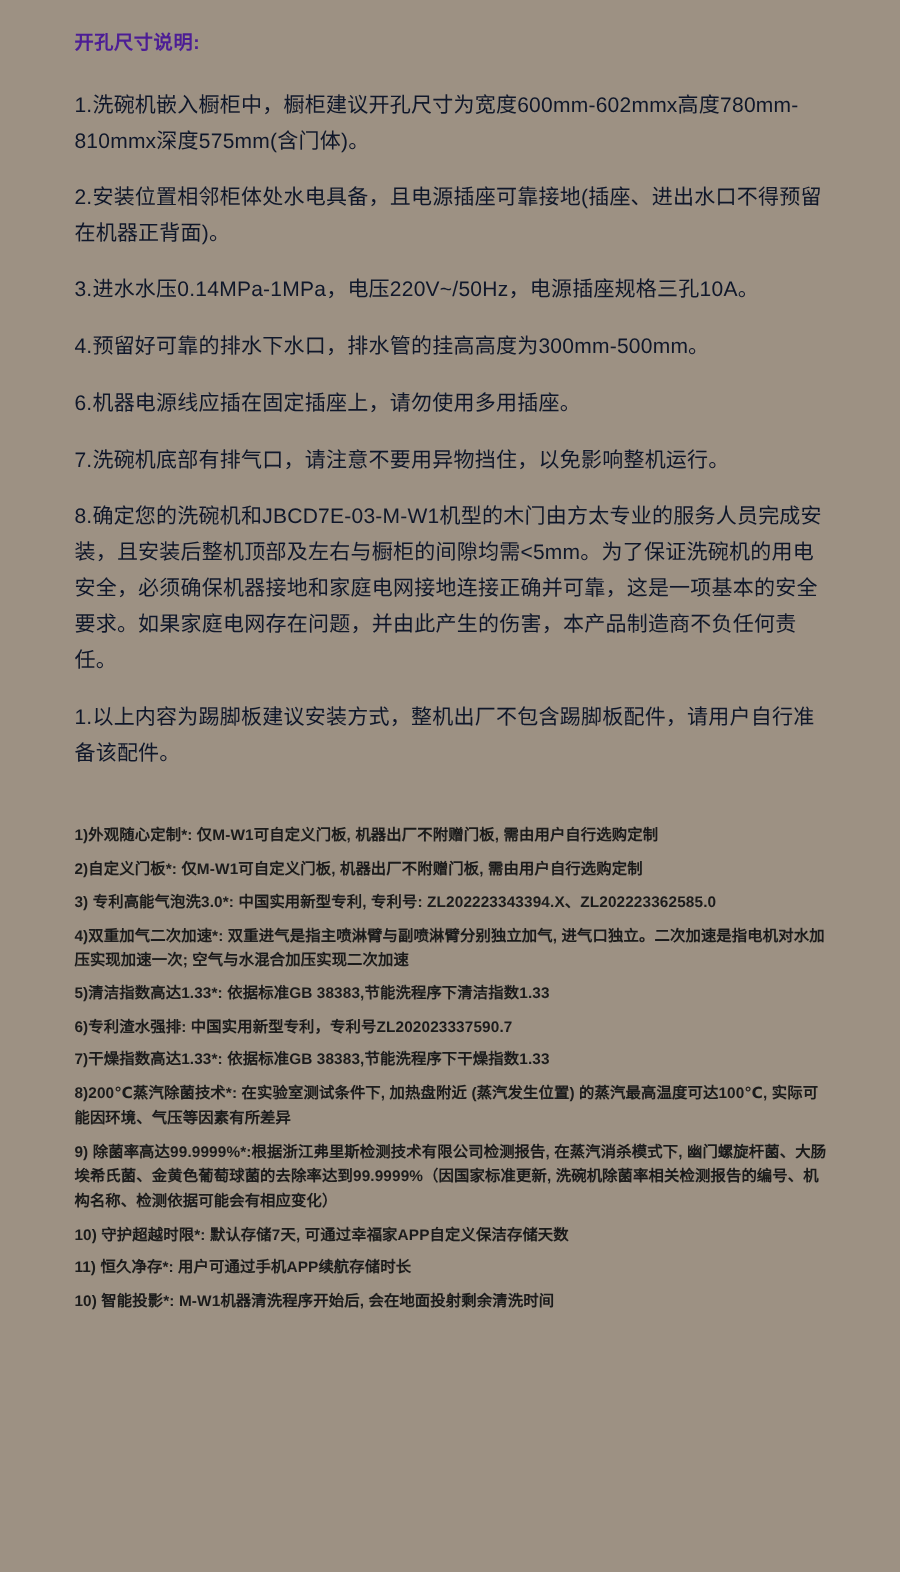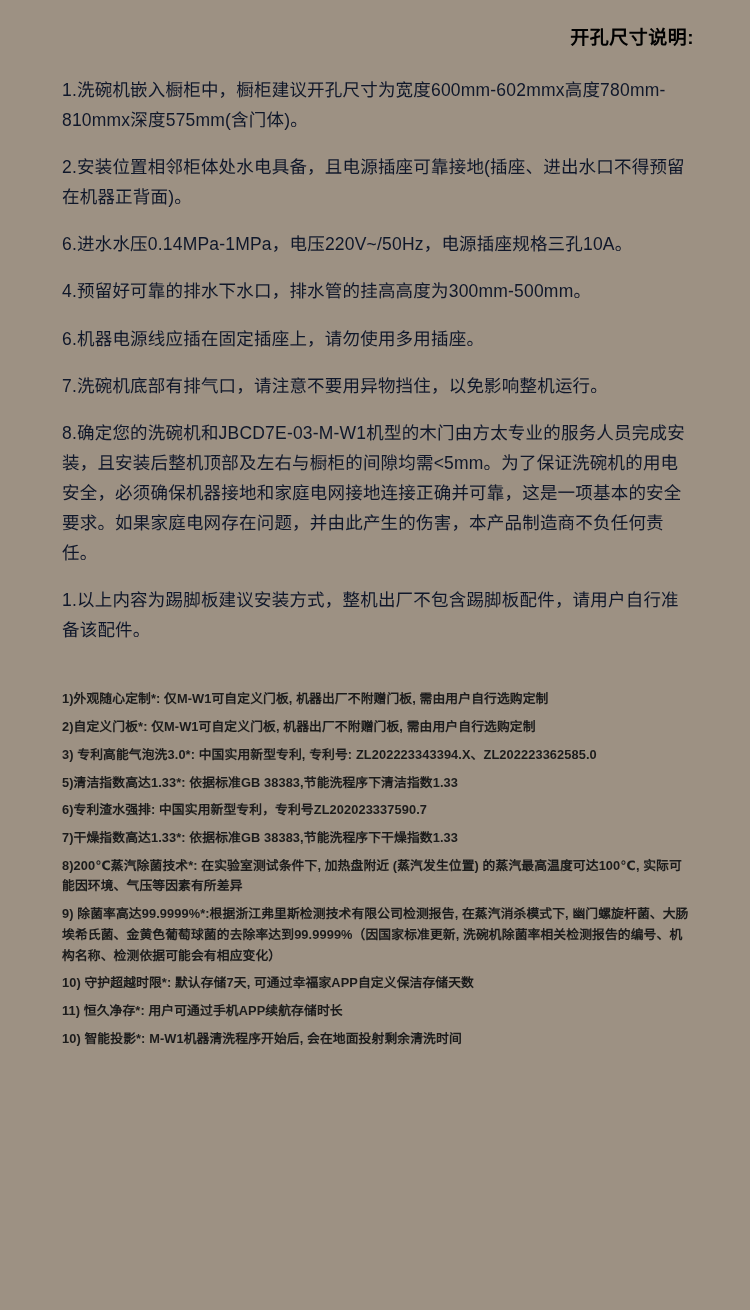--- a/index.html
+++ b/index.html
@@ -15,26 +15,25 @@
     overflow: hidden;
   }
   .page {
     position: relative;
     width: 750px;
     height: 1310px;
     box-sizing: border-box;
     padding: 22px 56px 0 62px;
   }
   .title {
-    font-size: 19px;
+    font-size: 16px;
     font-weight: bold;
     letter-spacing: 0.5px;
     margin: 0 0 26px 0;
-    color: #000000;
-    text-align: right;
+    color: #4c1d95;
   }
   .main-list {
     margin: 0;
     padding: 0;
     list-style: none;
   }
   .main-list li {
     font-size: 17.5px;
     line-height: 1.72;
     margin-bottom: 17px;
@@ -63,33 +62,34 @@
 </head>
 <body style="background: rgb(157, 145, 131);">
 
 <div class="page">
 
   <h1 class="title">开孔尺寸说明:</h1>
 
   <ul class="main-list">
     <li>1.洗碗机嵌入橱柜中，橱柜建议开孔尺寸为宽度600mm-602mmx高度780mm-810mmx深度575mm(含门体)。</li>
     <li>2.安装位置相邻柜体处水电具备，且电源插座可靠接地(插座、进出水口不得预留在机器正背面)。</li>
-    <li>6.进水水压0.14MPa-1MPa，电压220V~/50Hz，电源插座规格三孔10A。</li>
+    <li>3.进水水压0.14MPa-1MPa，电压220V~/50Hz，电源插座规格三孔10A。</li>
     <li>4.预留好可靠的排水下水口，排水管的挂高高度为300mm-500mm。</li>
     <li>6.机器电源线应插在固定插座上，请勿使用多用插座。</li>
     <li>7.洗碗机底部有排气口，请注意不要用异物挡住，以免影响整机运行。</li>
     <li>8.确定您的洗碗机和JBCD7E-03-M-W1机型的木门由方太专业的服务人员完成安装，且安装后整机顶部及左右与橱柜的间隙均需&lt;5mm。为了保证洗碗机的用电安全，必须确保机器接地和家庭电网接地连接正确并可靠，这是一项基本的安全要求。如果家庭电网存在问题，并由此产生的伤害，本产品制造商不负任何责任。</li>
     <li>1.以上内容为踢脚板建议安装方式，整机出厂不包含踢脚板配件，请用户自行准备该配件。</li>
   </ul>
 
   <div class="notes">
     <ul class="notes-list">
       <li>1)外观随心定制*: 仅M-W1可自定义门板, 机器出厂不附赠门板, 需由用户自行选购定制</li>
       <li>2)自定义门板*: 仅M-W1可自定义门板, 机器出厂不附赠门板, 需由用户自行选购定制</li>
       <li>3) 专利高能气泡洗3.0*: 中国实用新型专利, 专利号: ZL202223343394.X、ZL202223362585.0</li>
+      <li>4)双重加气二次加速*: 双重进气是指主喷淋臂与副喷淋臂分别独立加气, 进气口独立。二次加速是指电机对水加压实现加速一次; 空气与水混合加压实现二次加速</li>
       <li>5)清洁指数高达1.33*: 依据标准GB 38383,节能洗程序下清洁指数1.33</li>
       <li>6)专利渣水强排: 中国实用新型专利，专利号ZL202023337590.7</li>
       <li>7)干燥指数高达1.33*: 依据标准GB 38383,节能洗程序下干燥指数1.33</li>
       <li>8)200℃蒸汽除菌技术*: 在实验室测试条件下, 加热盘附近 (蒸汽发生位置) 的蒸汽最高温度可达100℃, 实际可能因环境、气压等因素有所差异</li>
       <li>9) 除菌率高达99.9999%*:根据浙江弗里斯检测技术有限公司检测报告, 在蒸汽消杀模式下, 幽门螺旋杆菌、大肠埃希氏菌、金黄色葡萄球菌的去除率达到99.9999%（因国家标准更新, 洗碗机除菌率相关检测报告的编号、机构名称、检测依据可能会有相应变化）</li>
       <li>10) 守护超越时限*: 默认存储7天, 可通过幸福家APP自定义保洁存储天数</li>
       <li>11) 恒久净存*: 用户可通过手机APP续航存储时长</li>
       <li>10) 智能投影*: M-W1机器清洗程序开始后, 会在地面投射剩余清洗时间</li>
     </ul>
   </div>

